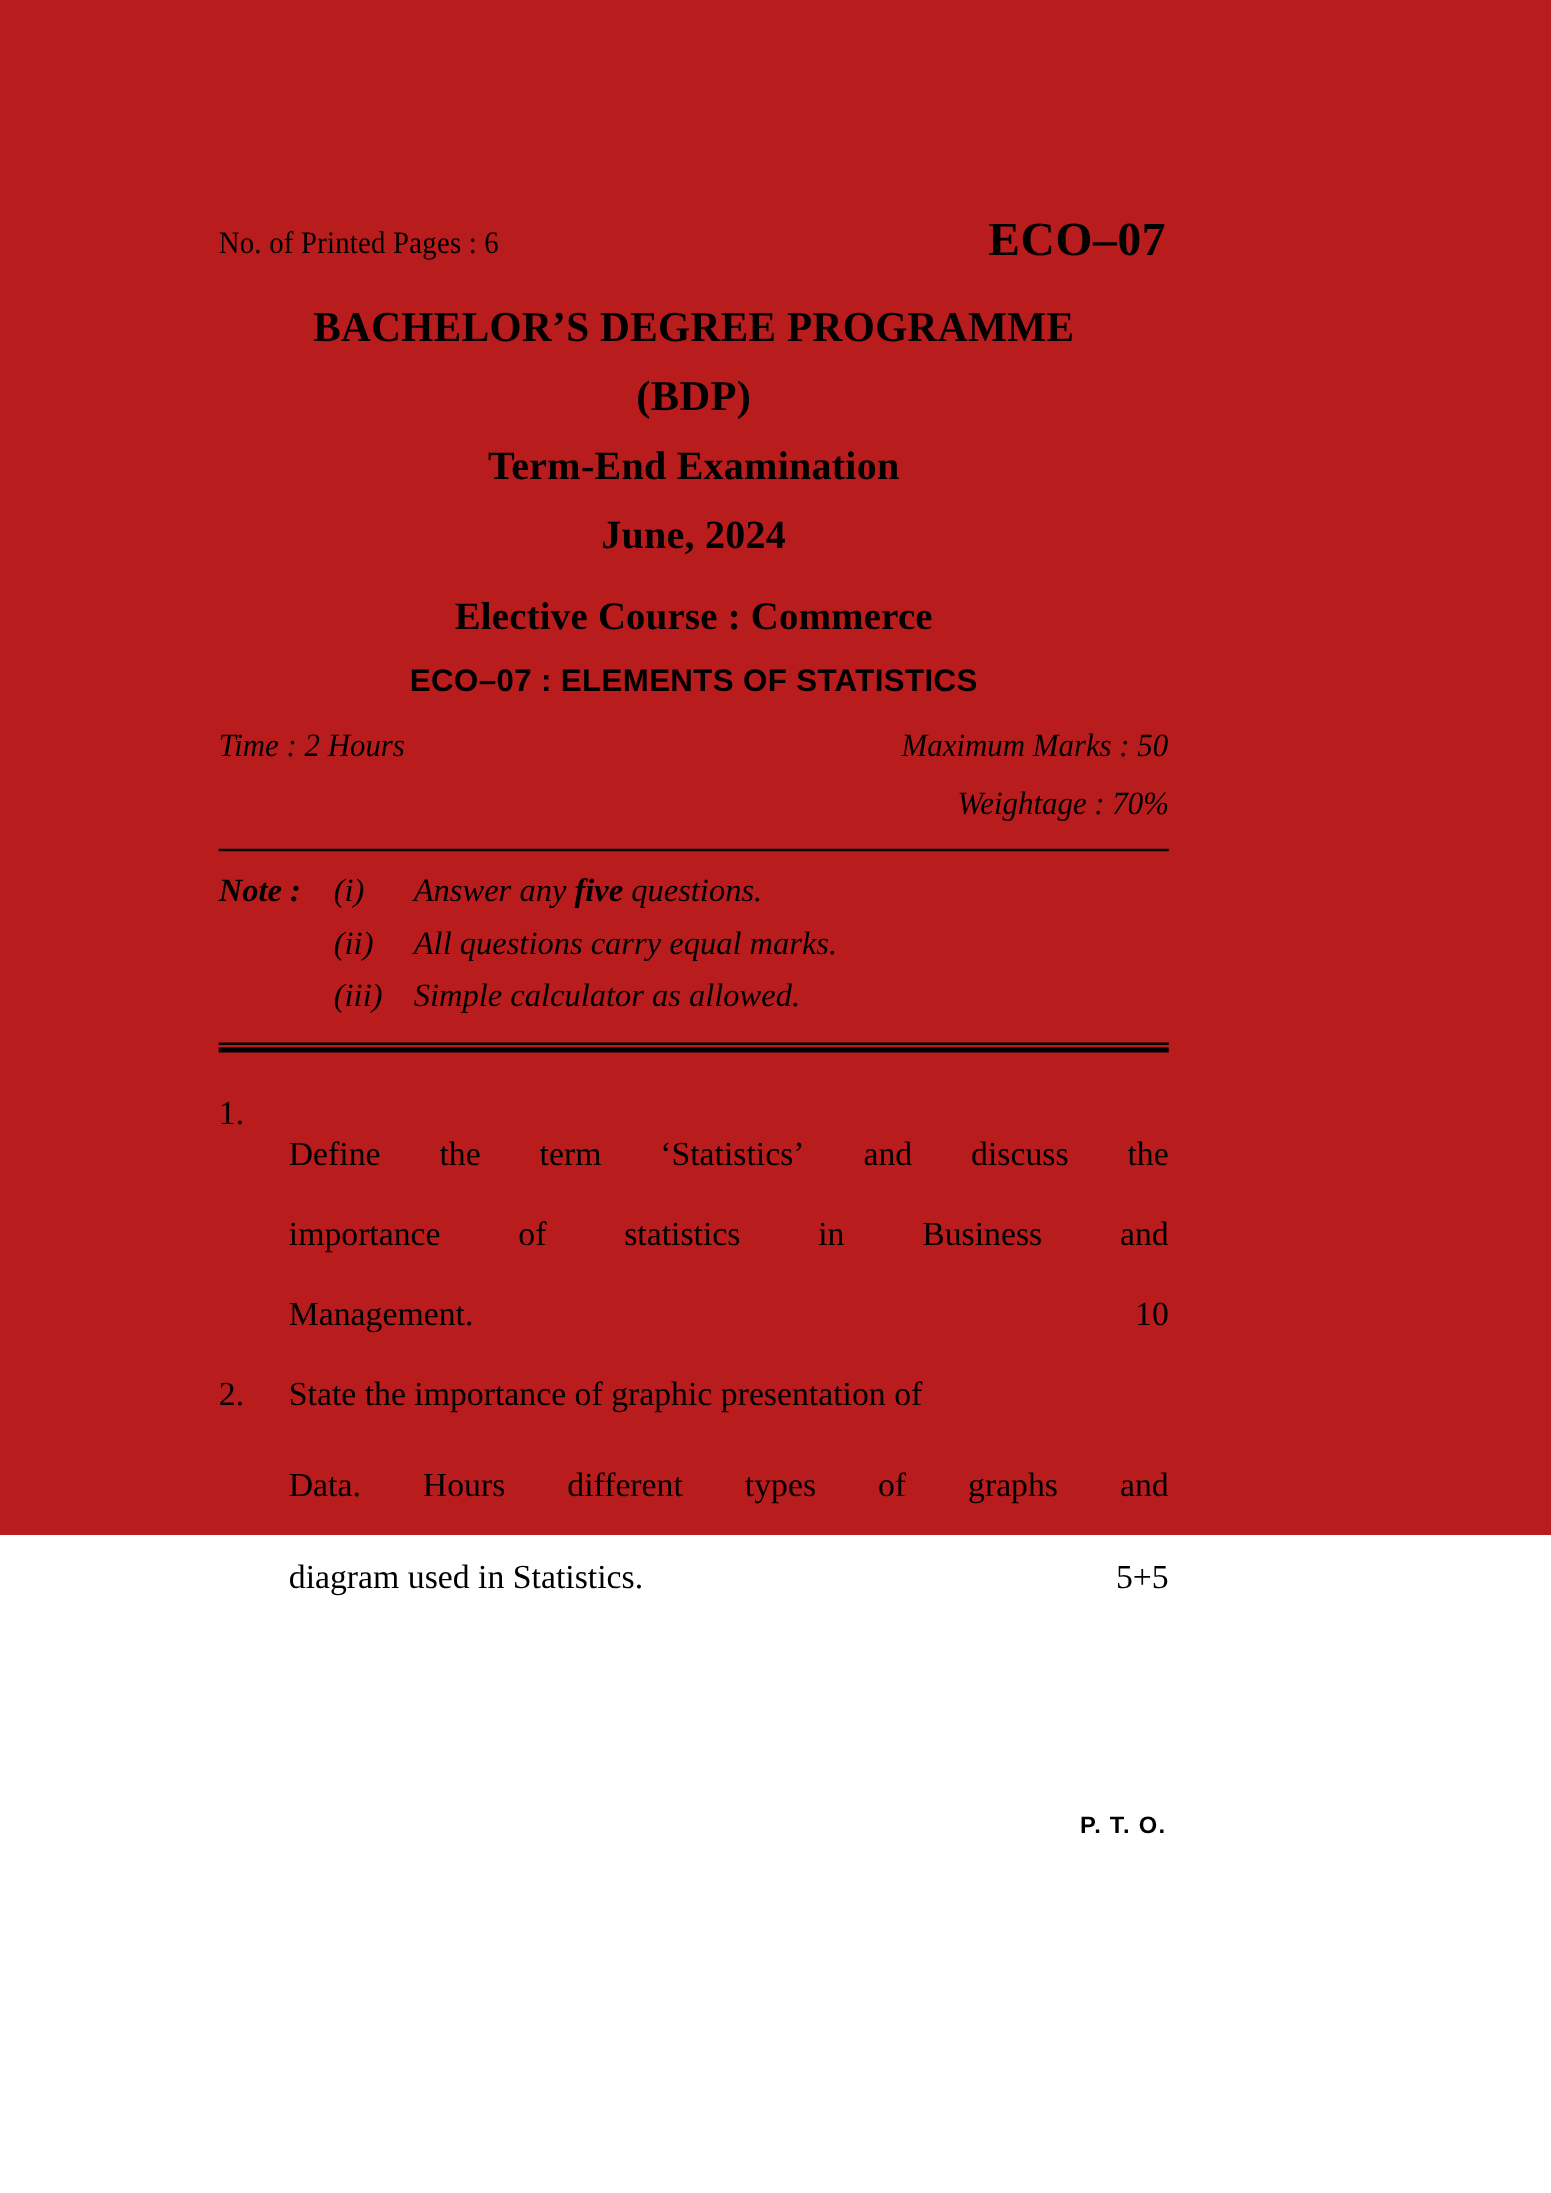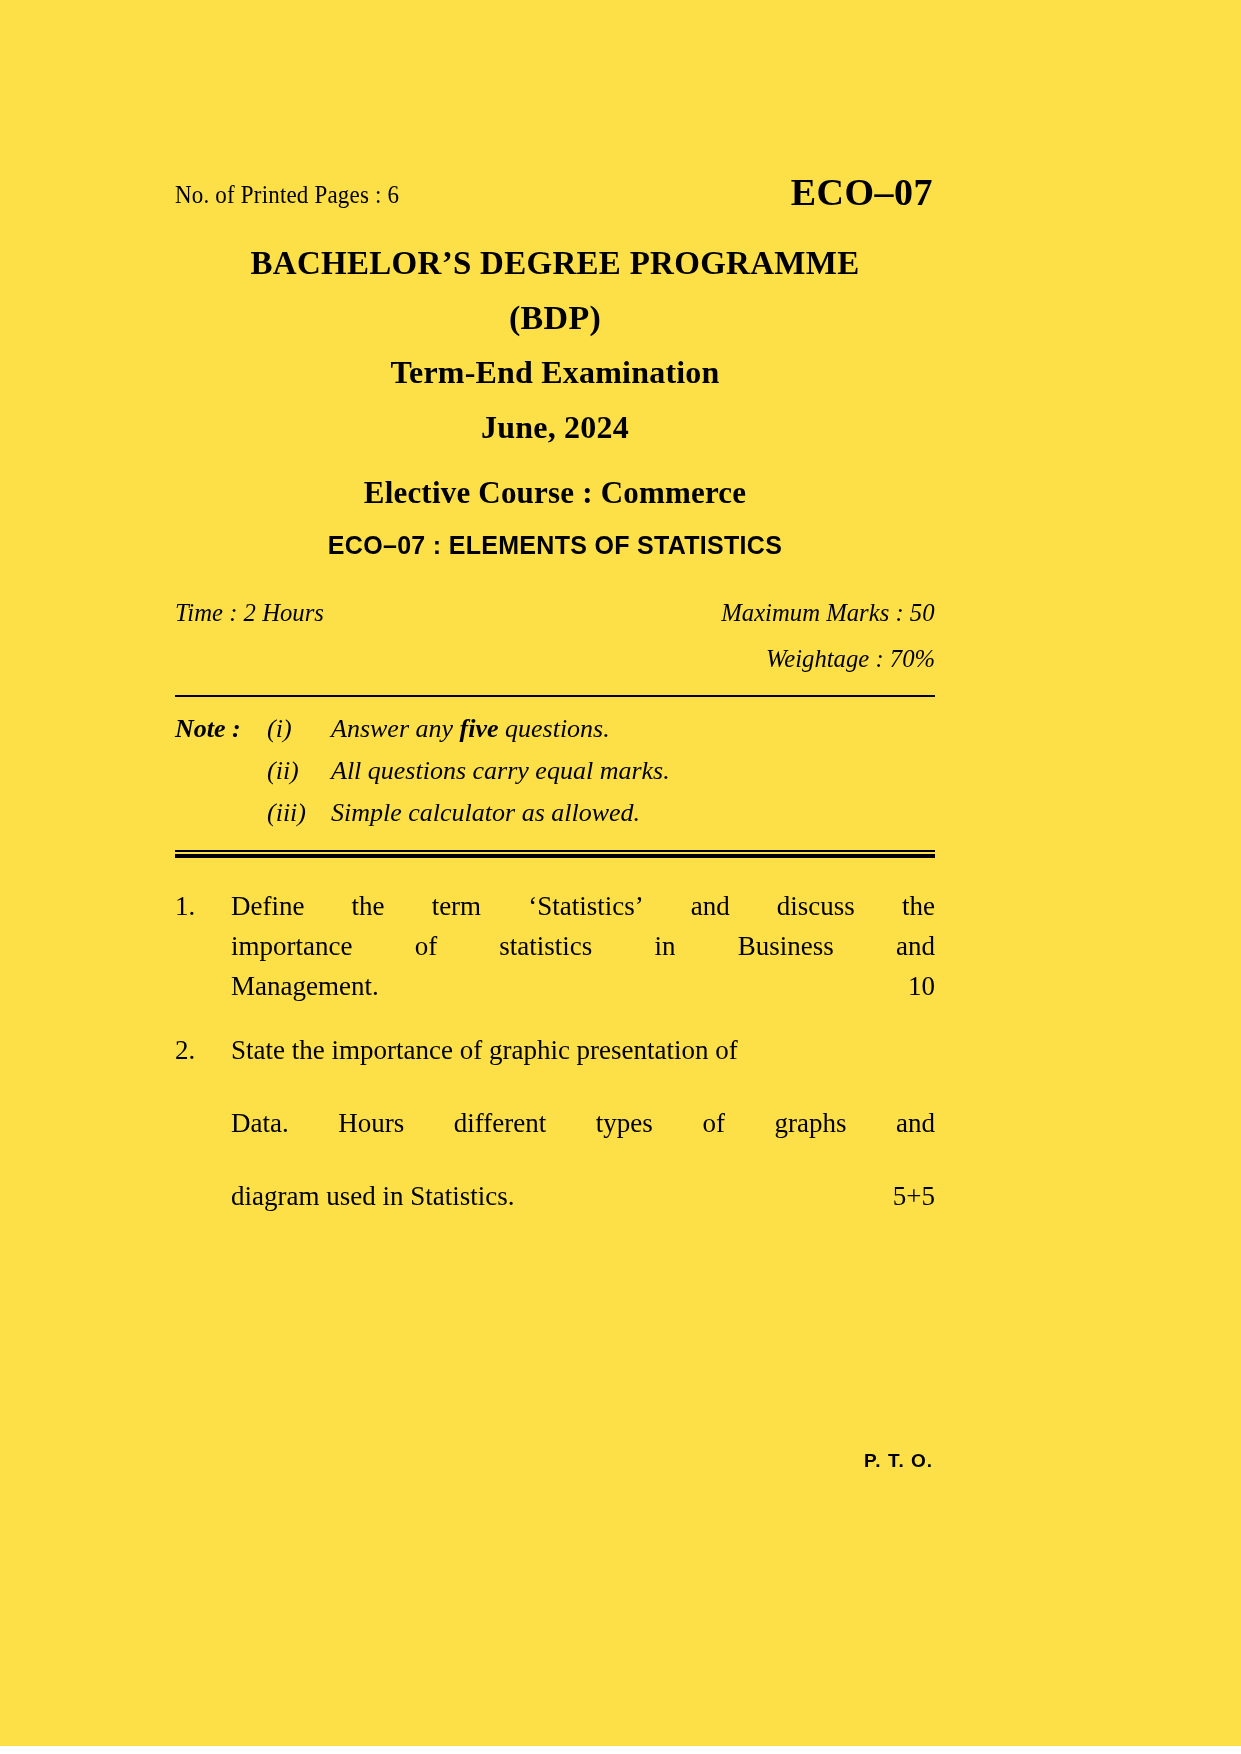--- a/index.html
+++ b/index.html
@@ -12,22 +12,22 @@
     height: 1754px;
     position: relative;
     font-family: "Liberation Serif", "DejaVu Serif", serif;
     color: #000000;
     overflow: hidden;
   }
   .page {
     position: absolute;
     left: 0; top: 0;
     width: 1241px;
-    height: 1746px;
-    background: #fde047;
+    height: 1228px;
+    background: #b91c1c;
   }
   .content {
     position: absolute;
     left: 175px;
     top: 0;
     width: 760px;
   }
 
   
   .header-row {
@@ -91,21 +91,21 @@
   .t-subject {
     font-family: "Liberation Sans", "DejaVu Sans", sans-serif;
     font-size: 25px;
     font-weight: bold;
     letter-spacing: 0.3px;
     margin-bottom: 0;
   }
 
   
   .meta {
-    margin-top: 38px;
+    margin-top: 22px;
     font-style: italic;
     font-size: 26px;
   }
   .meta-row {
     display: flex;
     justify-content: space-between;
     align-items: baseline;
   }
   .meta-left {
     white-space: nowrap;
@@ -200,21 +200,21 @@
     flex: 1;
   }
   .q-line .words.last {
     justify-content: flex-start;
     flex: none;
   }
   .q-marks {
     margin-left: 24px;
     white-space: nowrap;
   }
-  .q1 .q-line { margin-bottom: 9px; }
+  .q1 .q-line { margin-bottom: 9px; margin-top: 33px; }
   .q2 { margin-top: 24px; }
   .q2 .q-line { margin-bottom: 42px; }
   .q2 .q-line:last-child { margin-bottom: 0; }
 
   
   .pto {
     position: absolute;
     right: 2px;
     top: 1450px;
     font-family: "Liberation Sans", "DejaVu Sans", sans-serif;

